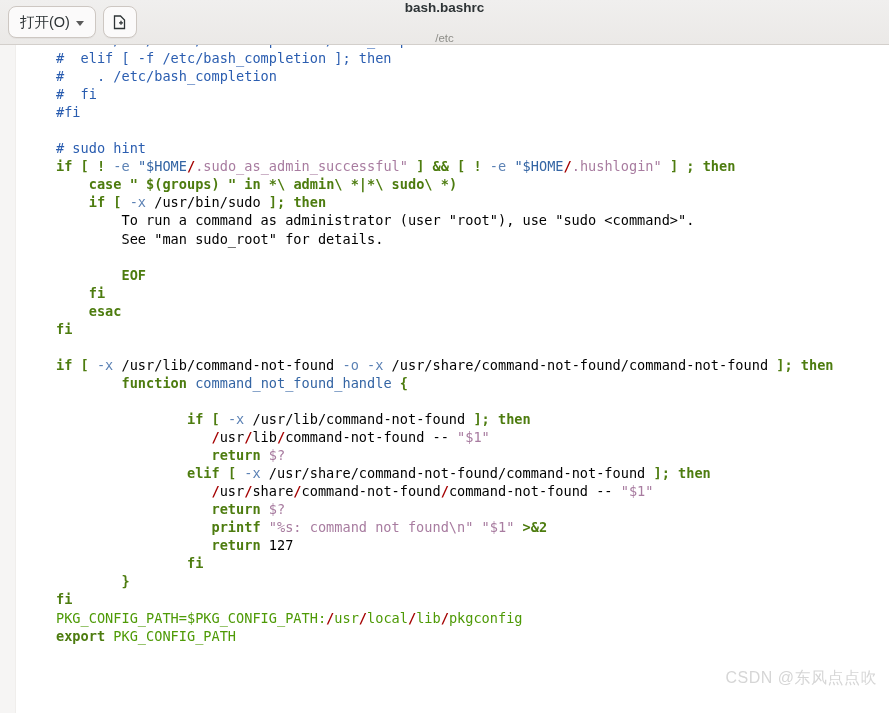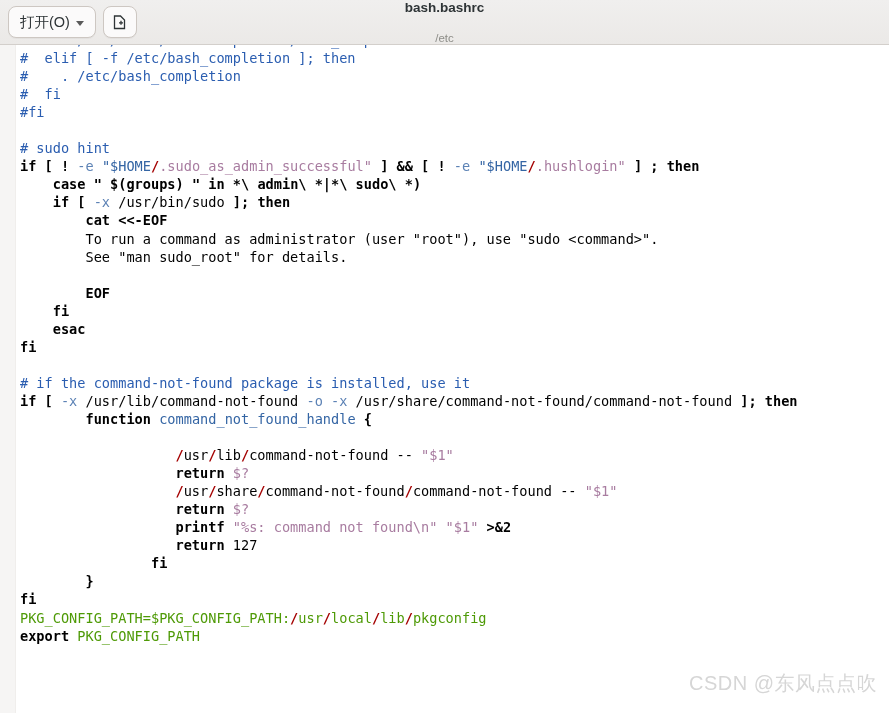--- a/index.html
+++ b/index.html
@@ -128,39 +128,40 @@
     font-family: "DejaVu Sans Mono", "Liberation Mono", monospace;
     font-size: 13.6px;
     position: relative;
     display: flex;
     align-items: center;
   }
   .code {
     padding-left: 4px;
     color: #000000;
     white-space: pre;
+    margin-left: 36px;
   }
 
   
   .c-cmt  { color: #2a5db0; }
-  .c-kw   { color: #000000; font-weight: bold; }
+  .c-kw   { color: #4d7c0f; font-weight: bold; }
   .c-str  { color: #a87ca0; }
   .c-plain{ color: #000000; }
   .c-flag { color: #5c82b5; }
   .c-fn   { color: #3465a4; }
   .c-var  { color: #4e9a06; }
   .c-slash{ color: #a40000; font-weight: bold; }
   .c-num  { color: #000000; }
   .c-blue { color: #3465a4; }
 
   .watermark {
     position: absolute;
     right: 12px;
-    bottom: 16px;
-    font-size: 20px;
+    bottom: 24px;
+    font-size: 16px;
     color: #d6d6d6;
     font-family: "Liberation Sans", sans-serif;
     letter-spacing: 0.5px;
     user-select: none;
     pointer-events: none;
   }
 </style>
 </head>
 <body>
 
@@ -195,35 +196,35 @@
           <div class="line"><span class="code"><span class="c-cmt">#    . /usr/share/bash-completion/bash_completion</span></span></div>
           <div class="line"><span class="code"><span class="c-cmt">#  elif [ -f /etc/bash_completion ]; then</span></span></div>
           <div class="line"><span class="code"><span class="c-cmt">#    . /etc/bash_completion</span></span></div>
           <div class="line"><span class="code"><span class="c-cmt">#  fi</span></span></div>
           <div class="line"><span class="code"><span class="c-cmt">#fi</span></span></div>
           <div class="line"><span class="code"></span></div>
           <div class="line"><span class="code"><span class="c-cmt"># sudo hint</span></span></div>
           <div class="line"><span class="code"><span class="c-kw">if</span><span class="c-plain"> </span><span class="c-kw">[</span><span class="c-plain"> </span><span class="c-kw">!</span><span class="c-plain"> </span><span class="c-flag">-e</span><span class="c-plain"> </span><span class="c-blue">"$HOME</span><span class="c-slash">/</span><span class="c-str">.sudo_as_admin_successful"</span><span class="c-plain"> </span><span class="c-kw">]</span><span class="c-plain"> </span><span class="c-kw">&amp;&amp;</span><span class="c-plain"> </span><span class="c-kw">[</span><span class="c-plain"> </span><span class="c-kw">!</span><span class="c-plain"> </span><span class="c-flag">-e</span><span class="c-plain"> </span><span class="c-blue">"$HOME</span><span class="c-slash">/</span><span class="c-str">.hushlogin"</span><span class="c-plain"> </span><span class="c-kw">]</span><span class="c-plain"> </span><span class="c-kw">;</span><span class="c-plain"> </span><span class="c-kw">then</span></span></div>
           <div class="line"><span class="code"><span class="c-plain">    </span><span class="c-kw">case</span><span class="c-plain"> </span><span class="c-kw">" $(groups) "</span><span class="c-plain"> </span><span class="c-kw">in</span><span class="c-plain"> </span><span class="c-kw">*\ admin\ *|*\ sudo\ *)</span></span></div>
           <div class="line"><span class="code"><span class="c-plain">    </span><span class="c-kw">if</span><span class="c-plain"> </span><span class="c-kw">[</span><span class="c-plain"> </span><span class="c-flag">-x</span><span class="c-plain"> /usr/bin/sudo </span><span class="c-kw">]; then</span></span></div>
-          <div class="line"><span class="code"><span class="c-plain">        </span><span class="c-kw">cat &lt;&lt;-EOF</span></span></div>
           <div class="line"><span class="code"><span class="c-plain">        To run a command as administrator (user "root"), use "sudo &lt;command&gt;".</span></span></div>
           <div class="line"><span class="code"><span class="c-plain">        See "man sudo_root" for details.</span></span></div>
           <div class="line"><span class="code"></span></div>
           <div class="line"><span class="code"><span class="c-plain">        </span><span class="c-kw">EOF</span></span></div>
           <div class="line"><span class="code"><span class="c-plain">    </span><span class="c-kw">fi</span></span></div>
           <div class="line"><span class="code"><span class="c-plain">    </span><span class="c-kw">esac</span></span></div>
           <div class="line"><span class="code"><span class="c-kw">fi</span></span></div>
           <div class="line"><span class="code"></span></div>
-          <div class="line"><span class="code"><span class="c-cmt"># if the command-not-found package is installed, use it</span></span></div>
           <div class="line"><span class="code"><span class="c-kw">if</span><span class="c-plain"> </span><span class="c-kw">[</span><span class="c-plain"> </span><span class="c-flag">-x</span><span class="c-plain"> /usr/lib/command-not-found </span><span class="c-flag">-o</span><span class="c-plain"> </span><span class="c-flag">-x</span><span class="c-plain"> /usr/share/command-not-found/command-not-found </span><span class="c-kw">]; then</span></span></div>
           <div class="line"><span class="code"><span class="c-plain">        </span><span class="c-kw">function</span><span class="c-plain"> </span><span class="c-fn">command_not_found_handle</span><span class="c-plain"> </span><span class="c-kw">{</span></span></div>
           <div class="line"><span class="code"><span class="c-plain">                </span></span></div>
+          <div class="line"><span class="code"><span class="c-plain">                </span><span class="c-kw">if</span><span class="c-plain"> </span><span class="c-kw">[</span><span class="c-plain"> </span><span class="c-flag">-x</span><span class="c-plain"> /usr/lib/command-not-found </span><span class="c-kw">]; then</span></span></div>
           <div class="line"><span class="code"><span class="c-plain">                   </span><span class="c-slash">/</span><span class="c-plain">usr</span><span class="c-slash">/</span><span class="c-plain">lib</span><span class="c-slash">/</span><span class="c-plain">command-not-found -- </span><span class="c-str">"$1"</span></span></div>
           <div class="line"><span class="code"><span class="c-plain">                   </span><span class="c-kw">return</span><span class="c-plain"> </span><span class="c-str">$?</span></span></div>
+          <div class="line"><span class="code"><span class="c-plain">                </span><span class="c-kw">elif</span><span class="c-plain"> </span><span class="c-kw">[</span><span class="c-plain"> </span><span class="c-flag">-x</span><span class="c-plain"> /usr/share/command-not-found/command-not-found </span><span class="c-kw">]; then</span></span></div>
           <div class="line"><span class="code"><span class="c-plain">                   </span><span class="c-slash">/</span><span class="c-plain">usr</span><span class="c-slash">/</span><span class="c-plain">share</span><span class="c-slash">/</span><span class="c-plain">command-not-found</span><span class="c-slash">/</span><span class="c-plain">command-not-found -- </span><span class="c-str">"$1"</span></span></div>
           <div class="line"><span class="code"><span class="c-plain">                   </span><span class="c-kw">return</span><span class="c-plain"> </span><span class="c-str">$?</span></span></div>
           <div class="line"><span class="code"><span class="c-plain">                   </span><span class="c-kw">printf</span><span class="c-plain"> </span><span class="c-str">"%s: command not found\n"</span><span class="c-plain"> </span><span class="c-str">"$1"</span><span class="c-plain"> </span><span class="c-kw">&gt;&amp;2</span></span></div>
           <div class="line"><span class="code"><span class="c-plain">                   </span><span class="c-kw">return</span><span class="c-plain"> </span><span class="c-num">127</span></span></div>
           <div class="line"><span class="code"><span class="c-plain">                </span><span class="c-kw">fi</span></span></div>
           <div class="line"><span class="code"><span class="c-plain">        </span><span class="c-kw">}</span></span></div>
           <div class="line"><span class="code"><span class="c-kw">fi</span></span></div>
           <div class="line"><span class="code"><span class="c-var">PKG_CONFIG_PATH=$PKG_CONFIG_PATH:</span><span class="c-slash">/</span><span class="c-var">usr</span><span class="c-slash">/</span><span class="c-var">local</span><span class="c-slash">/</span><span class="c-var">lib</span><span class="c-slash">/</span><span class="c-var">pkgconfig</span></span></div>
           <div class="line"><span class="code"><span class="c-kw">export</span><span class="c-plain"> </span><span class="c-var">PKG_CONFIG_PATH</span></span></div>
           <div class="line"><span class="code"></span></div>

